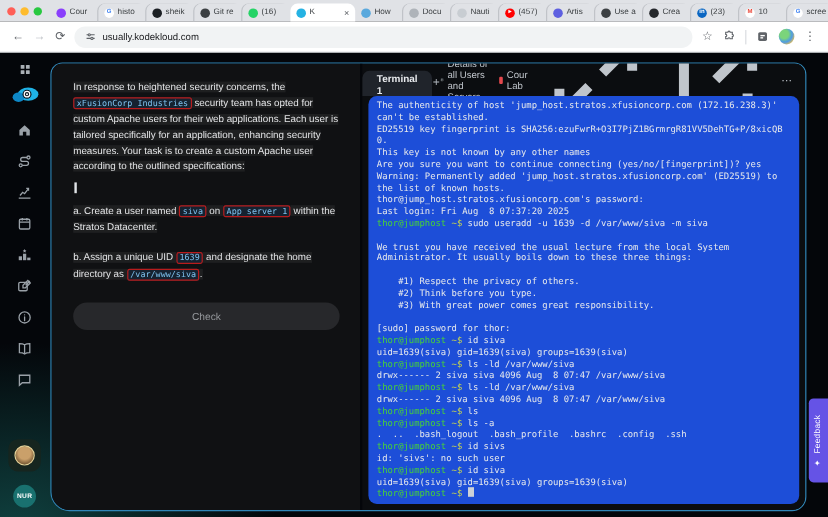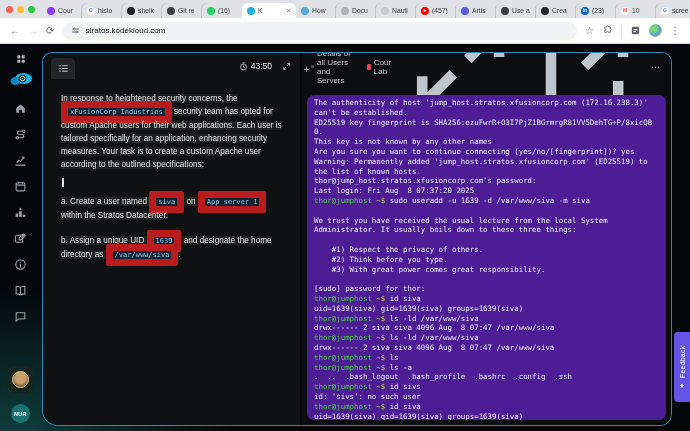--- a/index.html
+++ b/index.html
@@ -54,39 +54,39 @@
   .tp-head{height:26px;display:flex;align-items:center;padding-right:9px;}
   .list-tab{width:24px;height:21px;margin:5px 0 0 8px;background:#242527;border-radius:5px 5px 0 0;display:flex;align-items:center;justify-content:center;color:#d2d4d6;}
   .list-tab svg{width:11px;height:11px;}
   .tp-timer{margin-left:auto;display:flex;align-items:center;gap:3px;color:#e8e9ea;font-size:8.5px;}
   .clock{width:9px;height:9px;color:#d0d2d4;}
   .tp-expand{width:9px;height:9px;color:#9aa0a6;margin-left:10px;}
   .tp-body{flex:1;padding:13px 17px 10px 18px;font-size:8.2px;line-height:13px;color:#e3e4e6;}
   .para{margin:0;}
   .para .t{background:rgba(255,255,255,.06);box-decoration-break:clone;}
   .code{font-family:"DejaVu Sans Mono",monospace;font-size:7px;color:#7fc2ef;background:#152230;
-    border:7px solid #b91c1c;border-radius:2px;padding:0 2px;white-space:nowrap;}
+    border:1px solid #b91c1c;border-radius:2px;padding:0 2px;white-space:nowrap;}
   .caret{display:block;width:1.5px;height:9px;background:#dfe3e6;margin:7px 0 8px 1px;}
   .gap{height:12px;}
   .btn{display:flex;align-items:center;justify-content:center;width:100%;height:23px;border-radius:12px;font-size:8.5px;box-sizing:border-box;cursor:pointer;}
   .btn-check{background:#27282b;color:#96999d;border:none;margin-top:16px;}
   .btn-try{background:transparent;color:#2e9ce6;border:1px solid #2e9ce6;margin-top:9px;font-weight:bold;}
 
   
   .termpanel{flex:1;display:flex;flex-direction:column;background:#0b0d10;min-width:0;}
   .term-head{height:27px;display:flex;align-items:flex-end;color:#b0b6bd;font-size:8px;}
   .term-tab{height:21px;display:flex;align-items:center;padding:0 12px;background:#20242b;color:#e9ebee;font-weight:bold;
     border-radius:6px 6px 0 0;font-size:8.3px;margin-left:0;}
   .term-plus{width:20px;height:21px;display:flex;align-items:center;justify-content:center;font-size:10px;color:#b0b6bd;}
   .term-actions{margin-left:auto;display:flex;align-items:center;gap:9px;padding-right:10px;height:100%;}
   .act{display:flex;align-items:center;gap:3px;color:#c0c5cb;}
   .act .aic{width:9px;height:9px;color:#c0c5cb;}
   .stop-sq{width:6px;height:6px;background:#e5484d;border-radius:1px;}
   .ellipsis{font-size:9px;letter-spacing:1px;color:#c0c5cb;}
-  .console{flex:1;margin:15px 5px 5px;background:#4c1d95;border-radius:7px;padding:3px 7px;box-sizing:border-box;
+  .console{flex:1;margin:0 5px 5px;background:#1d4ed8;border-radius:7px;padding:3px 7px;box-sizing:border-box;
     font-family:"DejaVu Sans Mono",monospace;font-size:7.4px;line-height:9.8px;color:#e8eaec;white-space:pre;overflow:hidden;}
   .tl{height:9.8px;}
   .tl .u{color:#47d337;}
   .tl .s{color:#c9d64e;}
   .cursor{display:inline-block;width:5px;height:8px;background:#ccd1d7;vertical-align:-1px;}
 
   
   .feedback{position:absolute;right:0;top:332px;width:16px;height:70px;background:#6553e6;
     border-radius:0 4px 4px 0;color:#fff;display:flex;align-items:center;justify-content:center;
     writing-mode:vertical-rl;transform:rotate(180deg);font-size:7px;gap:3px;letter-spacing:.2px;cursor:pointer;}
@@ -177,21 +177,21 @@
     <span class="nav-ic dim">→</span>
     <span class="nav-ic">⟳</span>
     <div class="urlpill">
       <span class="site-ic">
         <svg viewBox="0 0 24 24" fill="none" stroke="currentColor" stroke-width="2.4">
             <path d="M3 8h18M3 16h18"></path>
             <circle cx="9" cy="8" r="2.4" fill="#f1f3f4"></circle>
             <circle cx="15" cy="16" r="2.4" fill="#f1f3f4"></circle>
           </svg>
       </span>
-      <span>stratos.kodekloud.com</span>
+      <span>usually.kodekloud.com</span>
     </div>
     <div class="bar-right">
       <span class="nav-ic">☆</span>
       <span class="ext-ic">
         <svg viewBox="0 0 24 24" fill="none" stroke="currentColor" stroke-width="2">
             <path d="M10 4a2 2 0 1 1 4 0h4v4a2 2 0 1 1 0 4v4h-4a2 2 0 1 0-4 0H6v-4a2 2 0 1 0 0-4V4z"></path>
           </svg>
       </span>
       <span class="divider"></span>
       <span class="ext-ic">
@@ -274,51 +274,29 @@
           </span></span>
       <span class="avatar-wrap">
         <span class="user-avatar"></span>
       </span>
       <span class="nur">NUR</span>
     </div>
 
     <div class="card">
 
       <div class="taskpanel">
-        <div class="tp-head">
-          <span class="list-tab">
-            <svg viewBox="0 0 24 24" fill="none" stroke="currentColor" stroke-width="2">
-                <path d="M9 6h12M9 12h12M9 18h12"></path>
-                <circle cx="4.5" cy="6" r="1.4" fill="currentColor" stroke="none"></circle>
-                <circle cx="4.5" cy="12" r="1.4" fill="currentColor" stroke="none"></circle>
-                <circle cx="4.5" cy="18" r="1.4" fill="currentColor" stroke="none"></circle>
-              </svg>
-          </span>
-          <span class="tp-timer">
-            <span class="clock">
-              <svg viewBox="0 0 24 24" fill="none" stroke="currentColor" stroke-width="2.2">
-                  <circle cx="12" cy="13.5" r="8"></circle>
-                  <path d="M12 9.5v4l3 2M9 2.5h6"></path>
-                </svg>
-            </span>
-            <span>43:50</span>
-          </span>
-          <span class="tp-expand">
-            <svg viewBox="0 0 24 24" fill="none" stroke="currentColor" stroke-width="2.4">
-                <path d="M14 4h6v6M10 20H4v-6M20 4l-6.5 6.5M4 20l6.5-6.5"></path>
-              </svg>
-          </span>
-        </div>
         <div class="tp-body">
           <div id="paras" style="display:contents"><div class="para"><span class="t">In response to heightened security concerns, the </span><span class="code">xFusionCorp Industries</span><span class="t"> security team has opted for custom Apache users for their web applications. Each user is tailored specifically for an application, enhancing security measures. Your task is to create a custom Apache user according to the outlined specifications:</span></div><span class="caret"></span><div class="para"><span class="t">a. Create a user named </span><span class="code">siva</span><span class="t"> on </span><span class="code">App server 1</span><span class="t"> within the Stratos Datacenter.</span></div><div class="gap"></div><div class="para"><span class="t">b. Assign a unique UID </span><span class="code">1639</span><span class="t"> and designate the home directory as </span><span class="code">/var/www/siva</span><span class="t">.</span></div></div>
+          <button class="btn btn-check">Check</button>
         </div>
       </div>
 
       <div class="termpanel">
         <div class="term-head">
+          <div class="term-tab">Terminal 1</div>
           <div class="term-plus">+</div>
           <div class="term-actions">
             <span class="act">
               <span class="aic">
                 <svg viewBox="0 0 24 24" fill="none" stroke="currentColor" stroke-width="2">
                     <rect x="3" y="4" width="18" height="7" rx="1.5"></rect>
                     <rect x="3" y="13" width="18" height="7" rx="1.5"></rect>
                     <path d="M7 7.5h.01M7 16.5h.01" stroke-linecap="round" stroke-width="2.6"></path>
                   </svg>
               </span>

